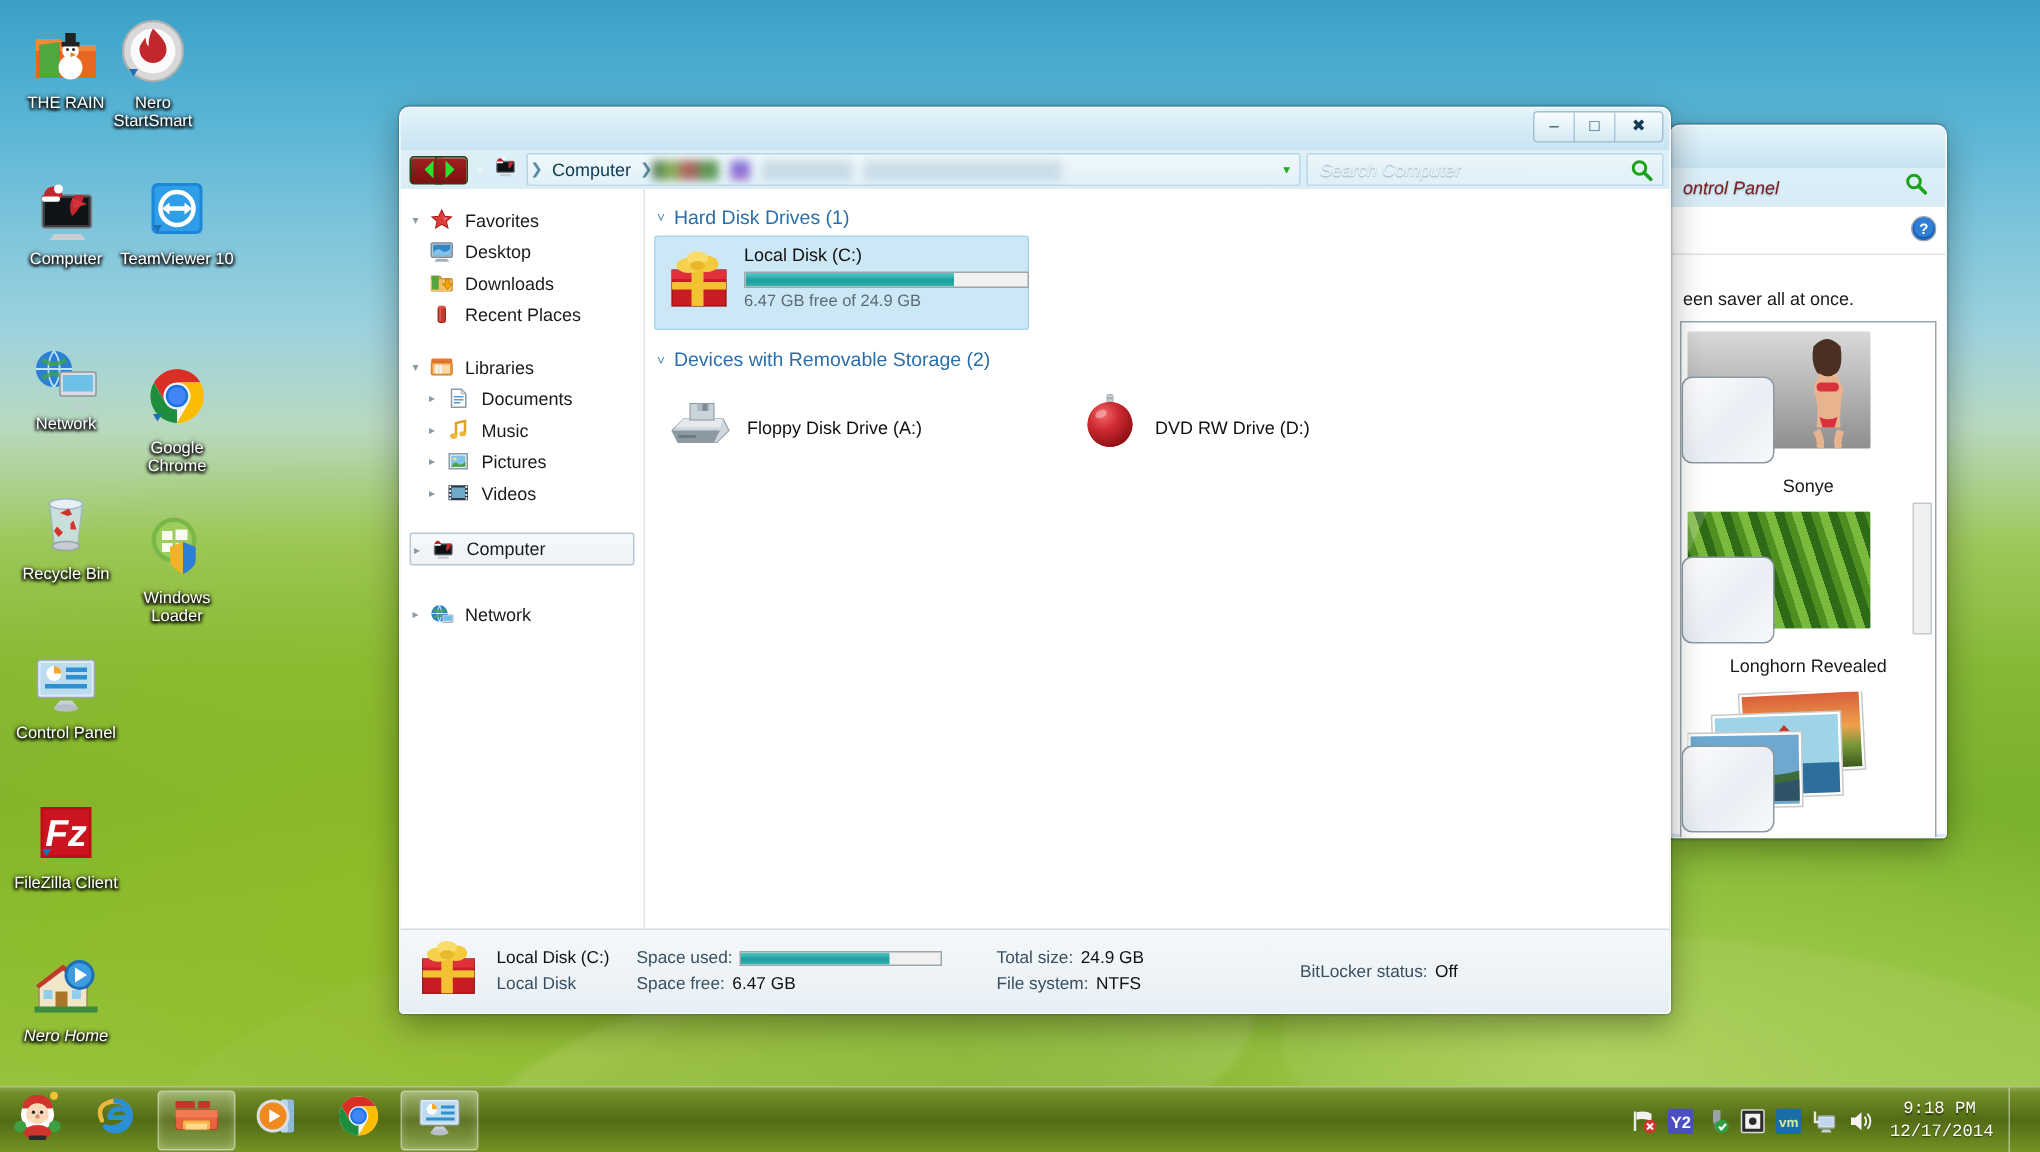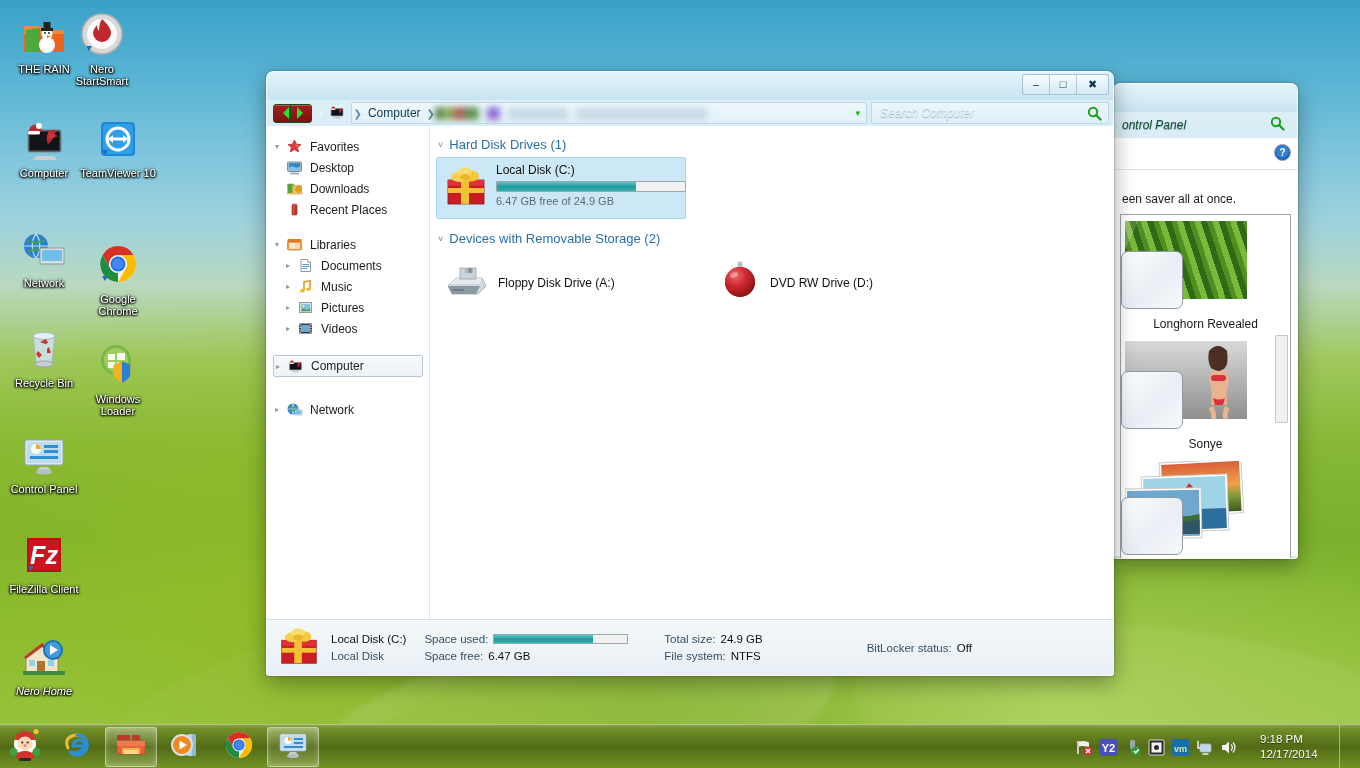--- a/index.html
+++ b/index.html
@@ -204,22 +204,22 @@
     border-radius: 3px;
   }
   .tb-btn.active {
     background: linear-gradient(to bottom, rgba(255,255,255,.30), rgba(255,255,255,.08) 50%, rgba(255,255,255,.18));
     border: 1px solid rgba(255,255,255,.45);
     box-shadow: inset 0 0 6px rgba(255,255,255,.25);
   }
   #tray { position: absolute; right: 0; top: 0; height: 44px; display: flex; align-items: center; gap: 7px; padding-right: 10px; }
   .tray-ic { width: 17px; height: 17px; position: relative; }
   #clock {
-    text-align: left; color: #fff; font-size: 11.5px; line-height: 15px;
-    text-shadow: 0 1px 1px rgba(0,0,0,.6); margin-left: 16px; width: 66px;
+    text-align: center; color: #fff; font-size: 11.5px; line-height: 15px;
+    text-shadow: 0 1px 1px rgba(0,0,0,.6); margin-left: 4px; width: 66px; font-family: Liberation Mono, monospace;
   }
   #showdesk { width: 11px; height: 44px; border-left: 1px solid rgba(255,255,255,.45); margin-left: 6px; }
 </style>
 </head>
 <body>
 
 <div id="desktop">
 
   <div class="blade" style="left:330px;bottom:-30px;width:520px;height:160px;transform:rotate(-9deg);"></div>
   <div class="blade" style="left:840px;bottom:-60px;width:620px;height:200px;transform:rotate(7deg);opacity:.5;"></div>
@@ -392,21 +392,21 @@
 
   <div class="win" id="cp-win" style="left:1113px; top:83px; width:185px; height:476px;">
     <div class="win-frame"></div>
 
     <div class="titlebar">
       
     </div>
 
     <div class="addr-row" style="padding-left:0;">
       <div class="crumbbar" style="border:none;background:none;">
-        <span class="crumb" style="font-style:italic;color:#14532d;text-shadow:0 1px 1px rgba(0,60,90,.45);">ontrol Panel</span>
+        <span class="crumb" style="font-style:italic;color:#7f1d1d;text-shadow:0 1px 1px rgba(0,60,90,.45);">ontrol Panel</span>
       </div>
       <span style="margin-right:8px">
         <svg width="15" height="15" viewBox="0 0 15 15">
             <circle cx="6" cy="6" r="4.2" fill="none" stroke="#19a319" stroke-width="2"></circle>
             <path d="M9 9 L13.5 13.5" stroke="#19a319" stroke-width="2.4" stroke-linecap="round"></path>
           </svg>
       </span>
     </div>
 
     <div id="cp-body" style="height:418px;">
@@ -416,44 +416,44 @@
             <circle cx="8.5" cy="8.5" r="8" fill="#1c63b8" stroke="#9aa7b3"></circle>
             <circle cx="8.5" cy="7.5" r="6.5" fill="#2f7fd8"></circle>
             <text x="8.5" y="12.3" font-family="Liberation Sans, sans-serif" font-size="10" font-weight="bold" fill="#fff" text-anchor="middle">?</text>
           </svg>
         </span>
       </div>
 
       <div class="cp-text" style="padding-top:22px;">een saver all at once.</div>
 
       <div class="cp-listbox">
-
-        <div class="cp-theme">
-          <div class="thumb-back" style="background:
-                  linear-gradient(115deg, rgba(255,255,255,.18) 0 8%, rgba(0,0,0,0) 9%),
-                  repeating-linear-gradient(72deg, #4e8f22 0 5px, #79b93b 5px 11px, #2f6a16 11px 17px),
-                  linear-gradient(to bottom,#7fc043,#2f6a16);"></div>
-          <div class="thumb-front"></div>
-          <div class="tname">Longhorn Revealed</div>
-        </div>
 
         <div class="cp-theme">
           <div class="thumb-back" style="background:linear-gradient(to bottom,#d9d9d9,#8f8f8f);">
             <svg width="122" height="78" viewBox="0 0 122 78" style="display:block">
               <rect width="122" height="78" fill="none"></rect>
               <ellipse cx="93" cy="17" rx="9" ry="11" fill="#e8b48f"></ellipse>
               <path d="M84 10 q9-10 18 0 q2 14 -3 18 q-7 5 -13-1 q-4-7 -2-17z" fill="#4b2f22"></path>
               <path d="M88 28 q6 4 11 0 l5 10 q-3 14 -2 26 l-16 0 q2-14 -2-26z" fill="#e8b48f"></path>
               <rect x="86" y="34" width="15" height="6" rx="3" fill="#d8323c"></rect>
               <path d="M88 57 q6 3 12 0 l-2 7 -8 0z" fill="#d8323c"></path>
               <path d="M86 66 q4 8 2 12 M102 66 q-3 8 -1 12" stroke="#e8b48f" stroke-width="5" fill="none"></path>
             </svg>
           </div>
           <div class="thumb-front"></div>
           <div class="tname">Sonye</div>
+        </div>
+
+        <div class="cp-theme">
+          <div class="thumb-back" style="background:
+                  linear-gradient(115deg, rgba(255,255,255,.18) 0 8%, rgba(0,0,0,0) 9%),
+                  repeating-linear-gradient(72deg, #4e8f22 0 5px, #79b93b 5px 11px, #2f6a16 11px 17px),
+                  linear-gradient(to bottom,#7fc043,#2f6a16);"></div>
+          <div class="thumb-front"></div>
+          <div class="tname">Longhorn Revealed</div>
         </div>
 
         <div class="cp-theme" style="height:112px">
           <div style="position:absolute;left:4px;top:6px;">
             <svg width="126" height="86" viewBox="0 0 126 86">
               <g transform="translate(34,2) rotate(-3)">
                 <rect width="82" height="54" fill="#fff" stroke="#c9c9c9"></rect>
                 <rect x="2" y="2" width="78" height="50" fill="url(#sun)"></rect>
                 <defs>
                   <linearGradient id="sun" x1="0" y1="0" x2="0" y2="1">

